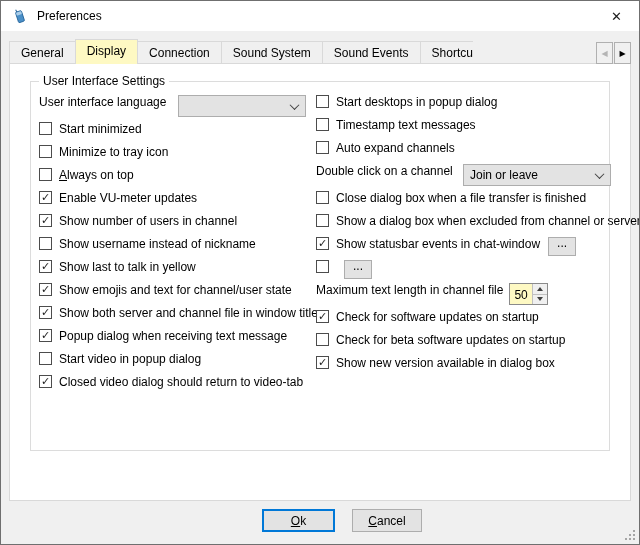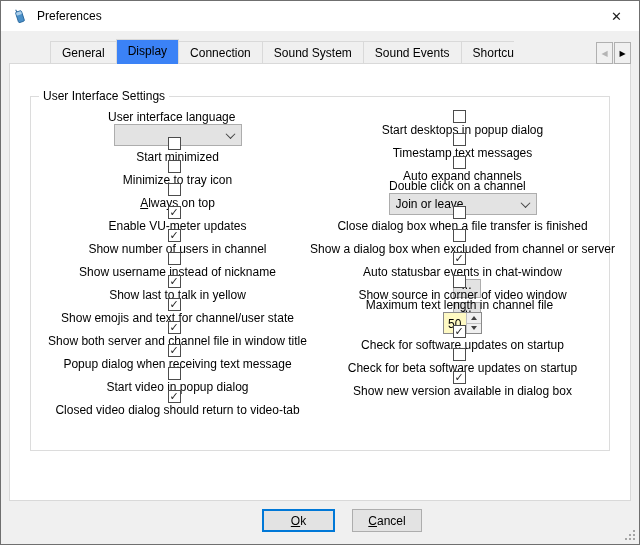--- a/index.html
+++ b/index.html
@@ -19,49 +19,49 @@
   }
   .app-icon { width: 16px; height: 16px; flex: none; }
   .titlebar .title { margin-left: 9px; text-align: right; }
   .close-btn {
     margin-left: auto; width: 45px; height: 30px; flex: none;
     display: flex; align-items: center; justify-content: center;
     font-size: 13px; color: #1a1a1a;
   }
   
   .tabbar { position: relative; margin: 8px 8px -1px; height: 25px; z-index: 2; }
-  .tabs { display: flex; align-items: flex-end; height: 25px; width: 464px; overflow: hidden; margin-left: 41px; }
+  .tabs { display: flex; align-items: flex-end; height: 25px; width: 464px; overflow: hidden; }
   .tab {
     height: 23px; margin-top: 2px; margin-left: -1px; padding: 4px 11px 0;
     background: #f0f0f0; border: 1px solid var(--tab-border, #d9d9d9);
     white-space: nowrap; flex: none;
   }
   .tab:first-child { margin-left: 0; }
   .tab.selected {
-    height: 25px; margin-top: 0; background: #3b82f6;
+    height: 25px; margin-top: 0; background: #fef9c3;
     border-bottom: none; position: relative; z-index: 3;
   }
   .scrollers { position: absolute; right: 0; bottom: 0; display: flex; z-index: 4; }
   .scroll-btn {
     width: 17px; height: 22px; margin-left: 1px; background: #f0f0f0;
     border: 1px solid #b0b0b0; display: flex; align-items: center; justify-content: center;
     font-size: 8px; color: #000;
   }
   .scroll-btn.disabled { color: #b4b4b4; }
   
   .pane {
     margin: 0 8px; height: 438px; background: var(--pane-bg, #ffffff);
     border: 1px solid var(--tab-border, #d9d9d9); position: relative;
   }
-  .groupbox { position: absolute; left: 20px; right: 20px; top: 17px; bottom: 49px; border: 1px solid #dcdcdc; margin-top: 15px; }
+  .groupbox { position: absolute; left: 20px; right: 20px; top: 17px; bottom: 49px; border: 1px solid #dcdcdc; }
   .group-title { position: absolute; top: -8px; left: 8px; background: #fff; padding: 0 4px; white-space: nowrap; }
   .cols { display: flex; padding: 13px 0 0 8px; }
   .left-col { width: 277px; flex: none; }
   .right-col { flex: 1; min-width: 0; }
-  .row { display: flex; align-items: center; height: 23px; white-space: nowrap; flex-direction: column; }
+  .row { display: flex; align-items: flex-start; height: 23px; white-space: nowrap; }
   .combo-row, .spin-row { height: 27px; }
   
   .cb {
     width: 13px; height: 13px; flex: none; margin-right: 7px;
     border: 1px solid #4c4c4c; background: #fff;
     display: flex; align-items: center; justify-content: center;
   }
   .tick { display: none; font-size: 11px; line-height: 11px; color: #1c1c1c; }
   .cb.checked .tick { display: block; }
   
@@ -246,26 +246,25 @@
               <span class="lbl">Close dialog box when a file transfer is finished</span>
             </label>
             <label class="row check-row">
               <span class="cb"></span>
               <span class="lbl">Show a dialog box when excluded from channel or server</span>
             </label>
             <label class="row check-row">
               <span class="cb checked">
                 <span class="tick">✓</span>
               </span>
-              <span class="lbl">Auto statusbar events in chat-window</span>
+              <span class="lbl">Show statusbar events in chat-window</span>
               <span class="more-btn">...</span>
             </label>
             <label class="row check-row">
               <span class="cb"></span>
-              <span class="lbl">Show source in corner of video window</span>
               <span class="more-btn">...</span>
             </label>
             <div class="row spin-row">
               <span class="lbl spin-lbl">Maximum text length in channel file</span>
               <div class="spinbox">
                 <span class="spin-value">50</span>
                 <span class="spin-btns">
                   <span class="spin-up">
                     <span class="tri-up"></span>
                   </span>

